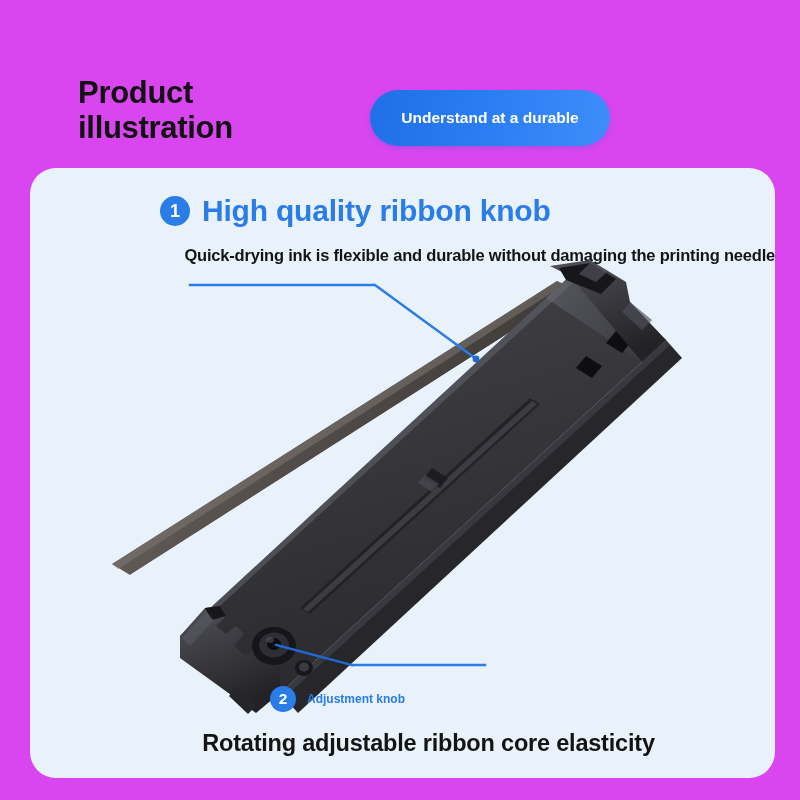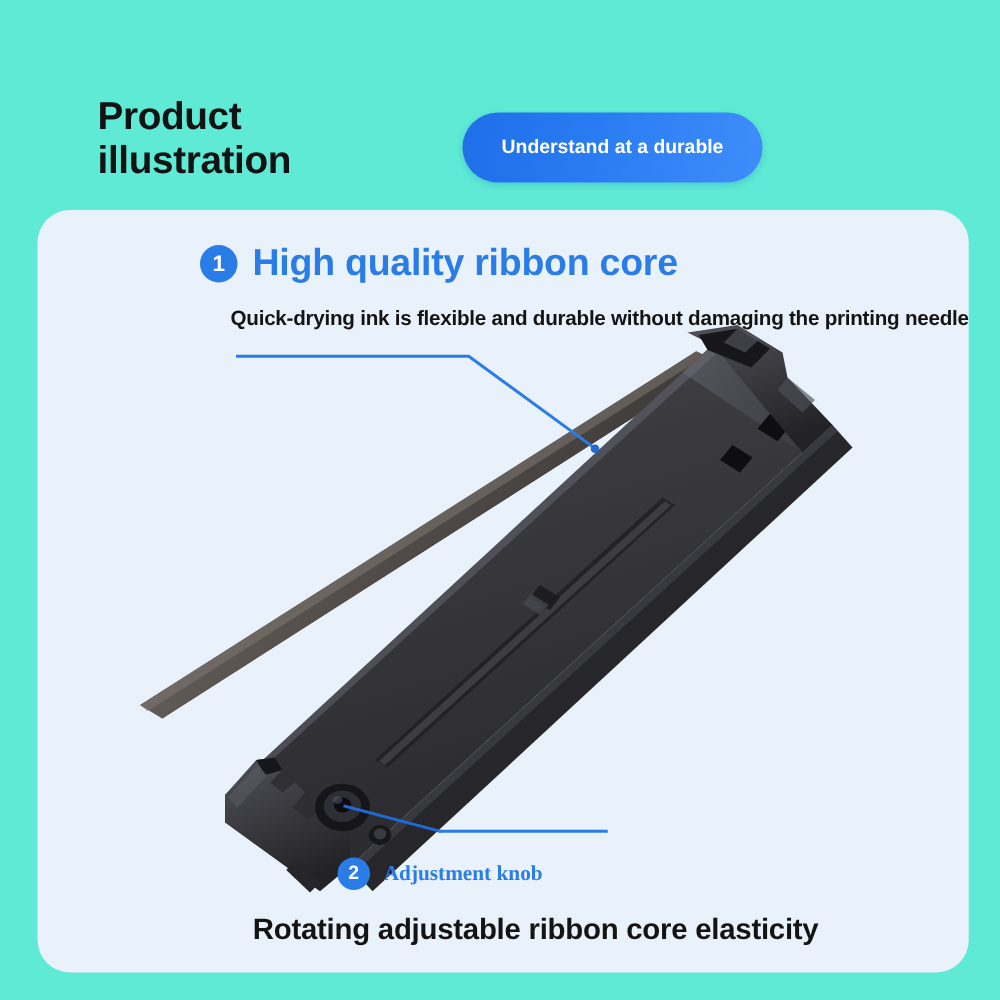--- a/index.html
+++ b/index.html
@@ -13,21 +13,21 @@
     font-family: "Liberation Sans", sans-serif;
     overflow: hidden;
     position: relative;
   }
 
   #page {
     position: absolute;
     left: 0; top: 0;
     width: 800px;
     height: 800px;
-    background: #5eead4;
+    background: #d946ef;
   }
 
   
   .header-title {
     position: absolute;
     left: 78px;
     top: 76px;
     width: 270px;
     font-size: 31px;
     line-height: 1.12;
@@ -125,25 +125,24 @@
   
   .callout2-row {
     position: absolute;
     left: 240px;
     top: 518px;
     display: flex;
     align-items: center;
     gap: 11px;
   }
   .callout2-text {
-    font-size: 17px;
+    font-size: 12px;
     font-weight: bold;
     color: #2a7ce6;
     white-space: nowrap;
-    font-family: Liberation Serif, serif;
   }
 
   .bottom-caption {
     position: absolute;
     left: 0;
     top: 562px;
     width: 797px;
     text-align: center;
     font-size: 23.5px;
     font-weight: bold;
@@ -282,21 +281,21 @@
       </g>
 
       <g>
         <path d="M 246 477 L 322 497" stroke="#1f6ad4" stroke-width="2.4" fill="none" stroke-linecap="square"></path>
         <path d="M 322 497 L 455 497" stroke="#2a7ce6" stroke-width="2.4" fill="none" stroke-linecap="square"></path>
       </g>
     </svg>
 
     <div class="callout1-row">
       <div class="num-badge">1</div>
-      <div class="callout1-text">High quality ribbon core</div>
+      <div class="callout1-text">High quality ribbon knob</div>
     </div>
 
     <div class="subtitle">Quick-drying ink is flexible and durable without damaging the printing needle</div>
 
     <div class="callout2-row">
       <div class="num-badge small">2</div>
       <div class="callout2-text">Adjustment knob</div>
     </div>
 
     <div class="bottom-caption">Rotating adjustable ribbon core elasticity</div>

